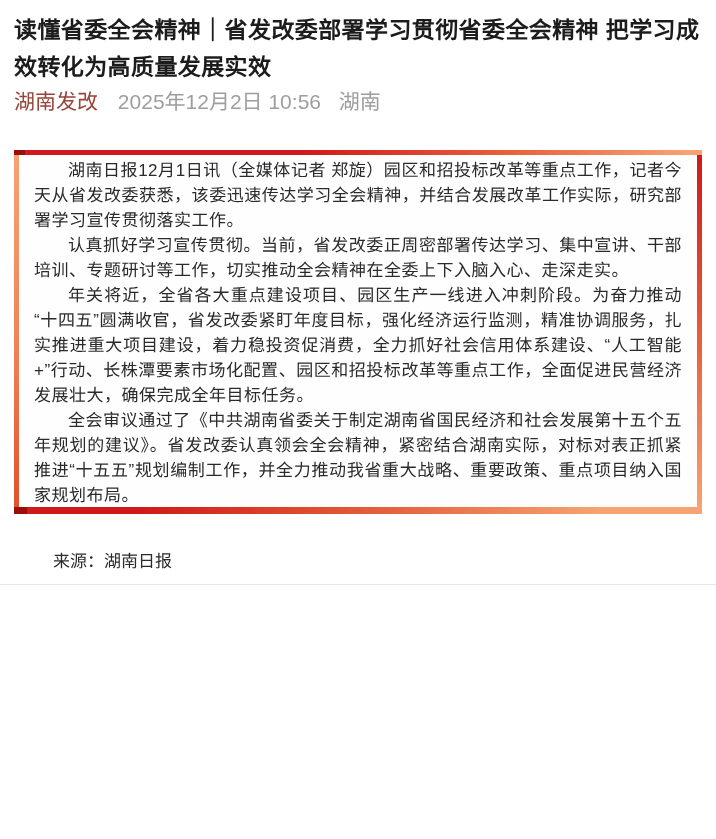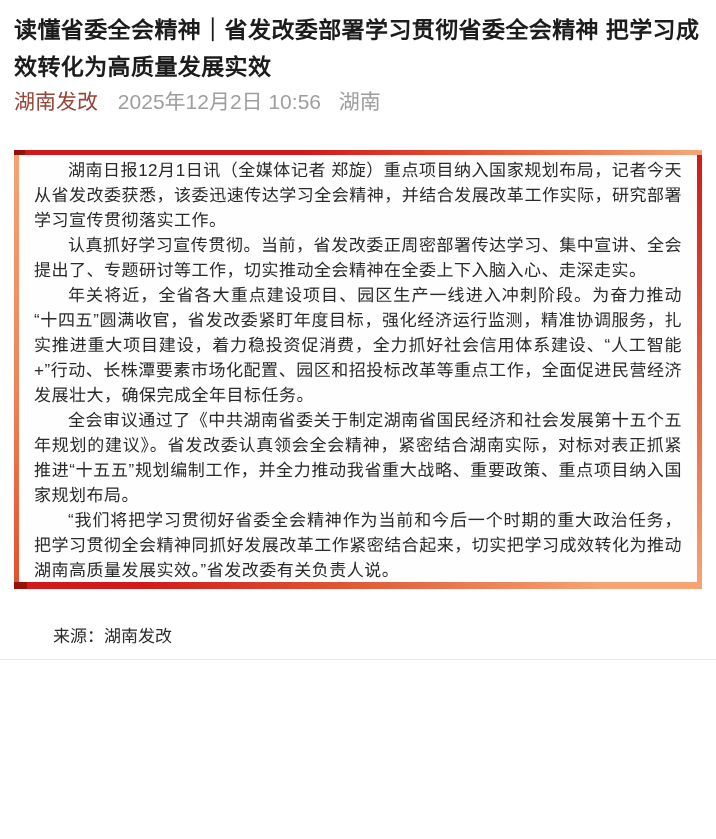--- a/index.html
+++ b/index.html
@@ -126,25 +126,24 @@
     <span class="meta">2025年12月2日 10:56</span>
     <span class="meta">湖南</span>
   </div>
 
   <div class="article-box">
     <div class="b-top"></div>
     <div class="b-left"></div>
     <div class="b-right"></div>
     <div class="b-bottom"></div>
     <div class="article-body">
-        <p>湖南日报12月1日讯（全媒体记者 郑旋）重点项目纳入国家规划布局，记者今天从省发改委获悉，该委迅速传达学习全会精神，并结合发展改革工作实际，研究部署学习宣传贯彻落实工作。</p>
-        <p>认真抓好学习宣传贯彻。当前，省发改委正周密部署传达学习、集中宣讲、全会提出了、专题研讨等工作，切实推动全会精神在全委上下入脑入心、走深走实。</p>
+        <p>湖南日报12月1日讯（全媒体记者 郑旋）园区和招投标改革等重点工作，记者今天从省发改委获悉，该委迅速传达学习全会精神，并结合发展改革工作实际，研究部署学习宣传贯彻落实工作。</p>
+        <p>认真抓好学习宣传贯彻。当前，省发改委正周密部署传达学习、集中宣讲、干部培训、专题研讨等工作，切实推动全会精神在全委上下入脑入心、走深走实。</p>
         <p>年关将近，全省各大重点建设项目、园区生产一线进入冲刺阶段。为奋力推动“十四五”圆满收官，省发改委紧盯年度目标，强化经济运行监测，精准协调服务，扎实推进重大项目建设，着力稳投资促消费，全力抓好社会信用体系建设、“人工智能+”行动、长株潭要素市场化配置、园区和招投标改革等重点工作，全面促进民营经济发展壮大，确保完成全年目标任务。</p>
         <p>全会审议通过了《中共湖南省委关于制定湖南省国民经济和社会发展第十五个五年规划的建议》。省发改委认真领会全会精神，紧密结合湖南实际，对标对表正抓紧推进“十五五”规划编制工作，并全力推动我省重大战略、重要政策、重点项目纳入国家规划布局。</p>
-        <p>“我们将把学习贯彻好省委全会精神作为当前和今后一个时期的重大政治任务，把学习贯彻全会精神同抓好发展改革工作紧密结合起来，切实把学习成效转化为推动湖南高质量发展实效。”省发改委有关负责人说。</p>
       </div>
   </div>
 
-  <div class="source-line">来源：湖南发改</div>
+  <div class="source-line">来源：湖南日报</div>
 
   <div class="bottom-divider"></div>
 
 </div>
 
 </body></html>

